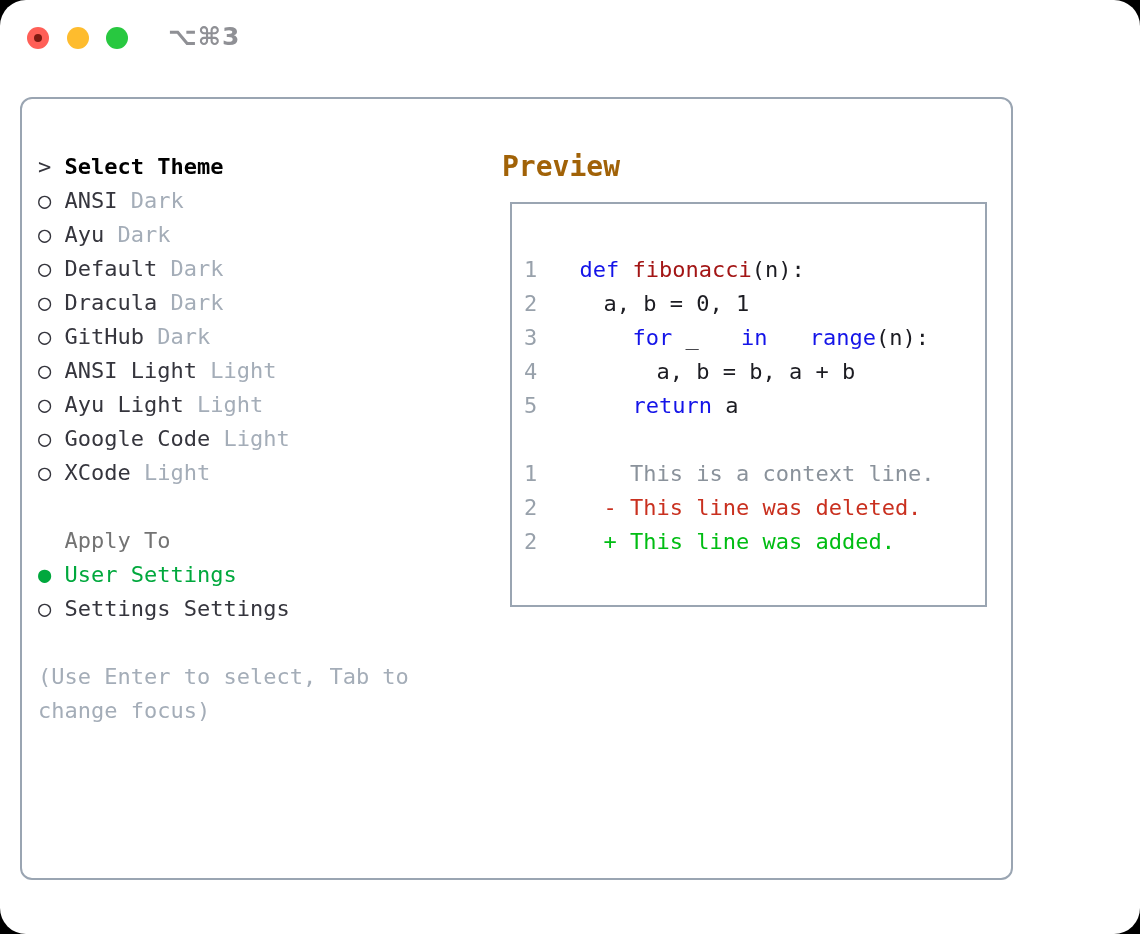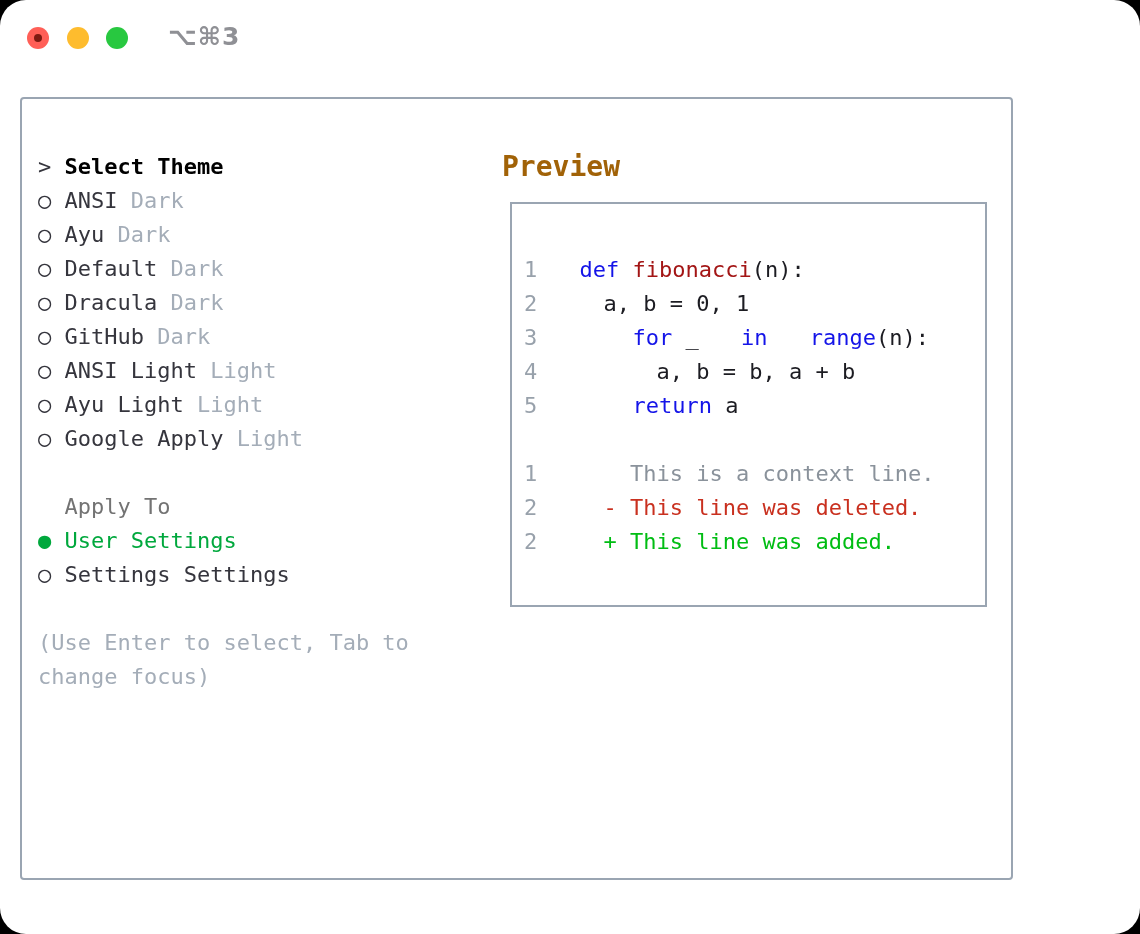--- a/index.html
+++ b/index.html
@@ -13,21 +13,21 @@
   .tl { position:absolute; top:27px; width:22px; height:22px; border-radius:50%; }
   .tl.red    { left:27px;  background:var(--c-tred); }
   .tl.yellow { left:67px;  background:var(--c-tyellow); }
   .tl.green  { left:106px; background:var(--c-tgreen); }
   .tl-dot { position:absolute; left:7px; top:7px; width:8px; height:8px; border-radius:50%; background:#7d1a12; }
   .title { position:absolute; left:168px; top:22px; font-family:"DejaVu Sans", sans-serif;
            font-weight:bold; font-size:25px; letter-spacing:1px; color:var(--c-title); }
 
   
   .panel { position:absolute; left:20px; top:97px; width:993px; height:783px;
-           border:2px solid var(--c-border); border-radius:4px; background:#fff; }
+           border:2px solid var(--c-border); border-radius:12px; background:#fff; }
 
   
   .left-col { position:absolute; left:16px; top:51px; font-size:22px; line-height:34px;
               color:var(--c-dark); }
   .row { height:34px; white-space:pre; }
   .pfx { display:inline-block; width:2ch; }
   .hdr { font-weight:bold; color:#000; }
   .applyhdr { color:#737373; }
   .row.sel .pfx, .row.sel .nm { color:var(--c-green); }
   .var { color:var(--c-muted); }
@@ -70,21 +70,22 @@
       <div class="row"><span class="pfx">&gt;</span><span class="hdr">Select Theme</span></div>
 
       <div id="theme-list">
           <div class="row opt"><span class="pfx">○</span><span class="nm">ANSI</span><span class="var"> Dark</span></div>
           <div class="row opt"><span class="pfx">○</span><span class="nm">Ayu</span><span class="var"> Dark</span></div>
           <div class="row opt"><span class="pfx">○</span><span class="nm">Default</span><span class="var"> Dark</span></div>
           <div class="row opt"><span class="pfx">○</span><span class="nm">Dracula</span><span class="var"> Dark</span></div>
           <div class="row opt"><span class="pfx">○</span><span class="nm">GitHub</span><span class="var"> Dark</span></div>
           <div class="row opt"><span class="pfx">○</span><span class="nm">ANSI Light</span><span class="var"> Light</span></div>
           <div class="row opt"><span class="pfx">○</span><span class="nm">Ayu Light</span><span class="var"> Light</span></div>
-          <div class="row opt"><span class="pfx">○</span><span class="nm">Google Apply</span><span class="var"> Light</span></div>
+          <div class="row opt"><span class="pfx">○</span><span class="nm">Google Code</span><span class="var"> Light</span></div>
+          <div class="row opt"><span class="pfx">○</span><span class="nm">XCode</span><span class="var"> Light</span></div>
         </div>
 
       <div class="spacer"></div>
 
       <div class="row"><span class="pfx"></span><span class="applyhdr">Apply To</span></div>
 
       <div id="apply-list">
           <div class="row opt sel"><span class="pfx">●</span><span class="nm">User Settings</span></div>
           <div class="row opt"><span class="pfx">○</span><span class="nm">Settings Settings</span></div>
         </div>

